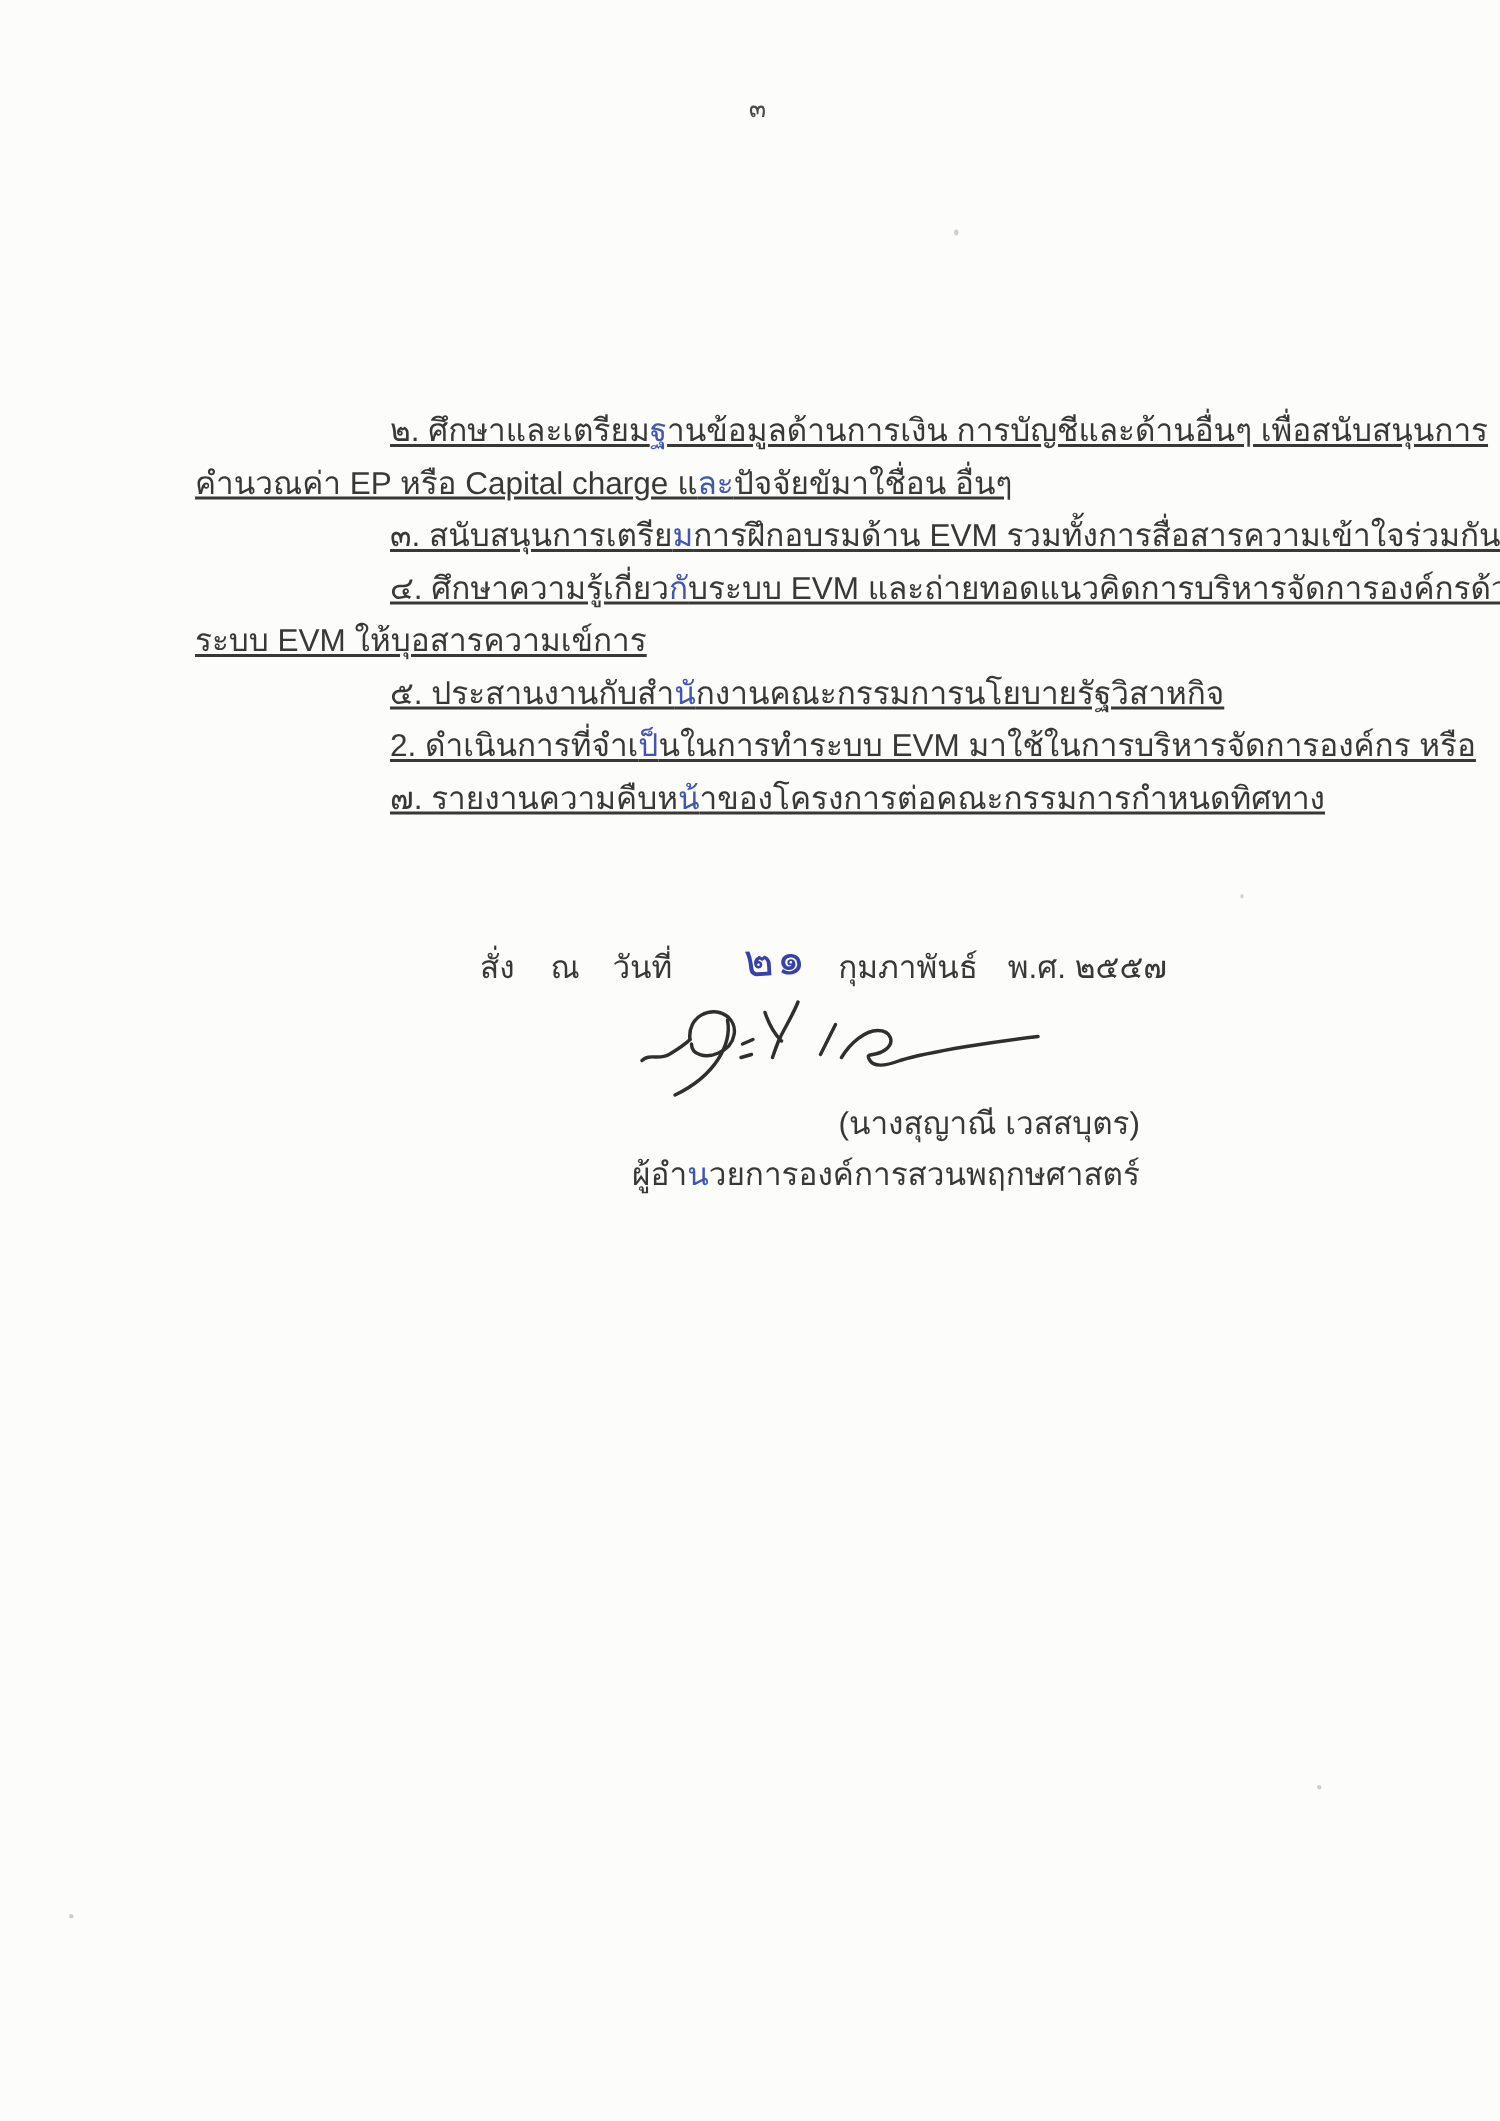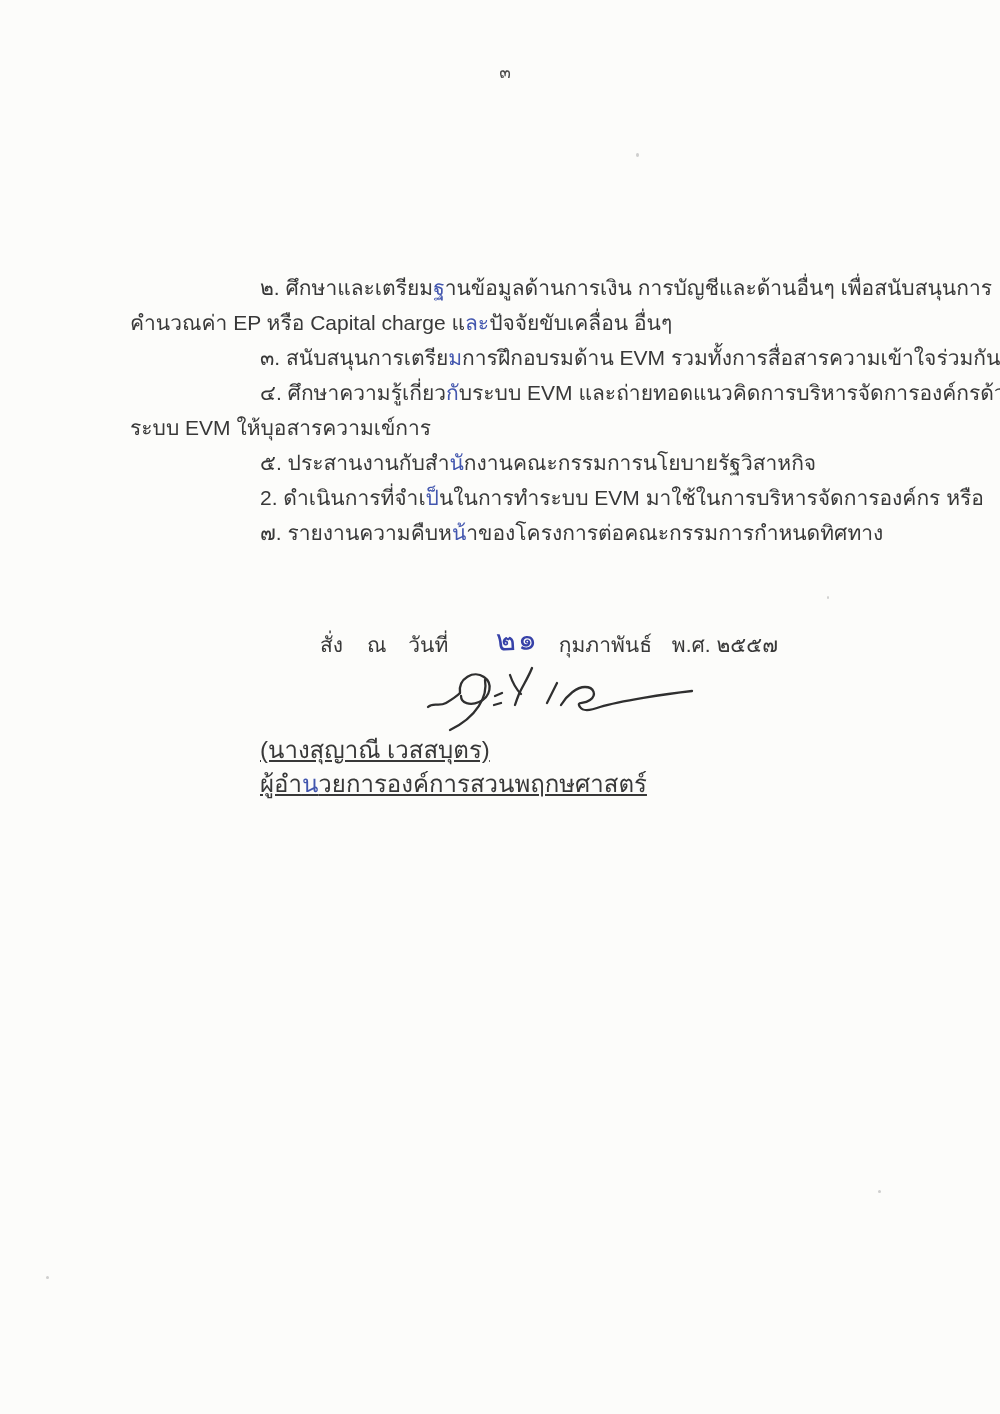--- a/index.html
+++ b/index.html
@@ -13,21 +13,21 @@
     color:var(--text-ink,#383838);
   }
   .page-number{
     position:absolute;left:470px;top:58px;width:70px;
     text-align:center;font-size:17px;color:#4a4a4a;
   }
   .duties{
     position:absolute;left:130px;top:270px;width:770px;
     font-size:21px;line-height:35px;
   }
-  .line{height:35px;white-space:nowrap;}
+  .line{height:35px;white-space:nowrap;text-decoration:underline;}
   .line.ind{padding-left:130px;}
   .seg{white-space:pre;}
   .seg.tint{color:var(--tint-blue,#4256ae);}
   .order-line{
     position:absolute;left:320px;top:618px;
     font-size:21px;white-space:nowrap;
   }
   .order-line .w{display:inline-block;}
   .gap18{margin-right:18px;}
   .gap16{margin-right:16px;}
@@ -38,39 +38,39 @@
     display:inline-block;
     font-size:30px;
     color:var(--ink-blue,#3742a8);
     transform:rotate(-3deg) translateY(-2px);
     letter-spacing:2px;
     font-family:"DejaVu Serif","Liberation Serif",serif;
   }
   .signature-svg{position:absolute;left:420px;top:660px;}
   .signer-block{
     position:absolute;left:260px;top:733px;width:500px;
-    text-align:left;font-size:24px;line-height:33px;text-decoration:underline;
+    text-align:right;font-size:21px;line-height:33px;
   }
   .signer-name{margin-bottom:1px;}
   .speck{position:absolute;background:#a9a9a9;opacity:.55;border-radius:50%;}
   .sp1{left:636px;top:153px;width:3px;height:4px;}
   .sp2{left:827px;top:596px;width:2px;height:3px;}
   .sp3{left:878px;top:1190px;width:3px;height:3px;}
   .sp4{left:46px;top:1276px;width:3px;height:3px;}
 </style>
 </head>
 <body>
 
 <div class="sheet">
 
   <div class="page-number">๓</div>
 
   <div class="duties">
     <div class="line ind"><span class="seg">๒. ศึกษาและเตรียม</span><span class="seg tint">ฐ</span><span class="seg">านข้อมูลด้านการเงิน การบัญชีและด้านอื่นๆ เพื่อสนับสนุนการ</span></div>
-    <div class="line"><span class="seg">คำนวณค่า EP หรือ Capital charge แ</span><span class="seg tint">ละ</span><span class="seg">ปัจจัยขับเคลื่อน อื่นๆ</span></div>
+    <div class="line"><span class="seg">คำนวณค่า EP หรือ Capital charge แ</span><span class="seg tint">ละ</span><span class="seg">ปัจจัยขัมาใชื่อน อื่นๆ</span></div>
     <div class="line ind"><span class="seg">๓. สนับสนุนการเตรีย</span><span class="seg tint">ม</span><span class="seg">การฝึกอบรมด้าน EVM รวมทั้งการสื่อสารความเข้าใจร่วมกัน</span></div>
     <div class="line ind"><span class="seg">๔. ศึกษาความรู้เกี่ยว</span><span class="seg tint">กั</span><span class="seg">บระบบ EVM และถ่ายทอดแนวคิดการบริหารจัดการองค์กรด้วย</span></div>
     <div class="line"><span class="seg">ระบบ EVM ให้บุอสารความเข์การ</span></div>
     <div class="line ind"><span class="seg">๕. ประสานงานกับสำ</span><span class="seg tint">นั</span><span class="seg">กงานคณะกรรมการนโยบายรัฐวิสาหกิจ</span></div>
     <div class="line ind"><span class="seg">2. ดำเนินการที่จำเ</span><span class="seg tint">ป็</span><span class="seg">นในการทำระบบ EVM มาใช้ในการบริหารจัดการองค์กร หรือ</span></div>
     <div class="line ind"><span class="seg">๗. รายงานความคืบห</span><span class="seg tint">น้</span><span class="seg">าของโครงการต่อคณะกรรมการกำหนดทิศทาง</span></div>
   </div>
 
   <div class="order-line">
     <span class="w gap18">สั่ง</span>

